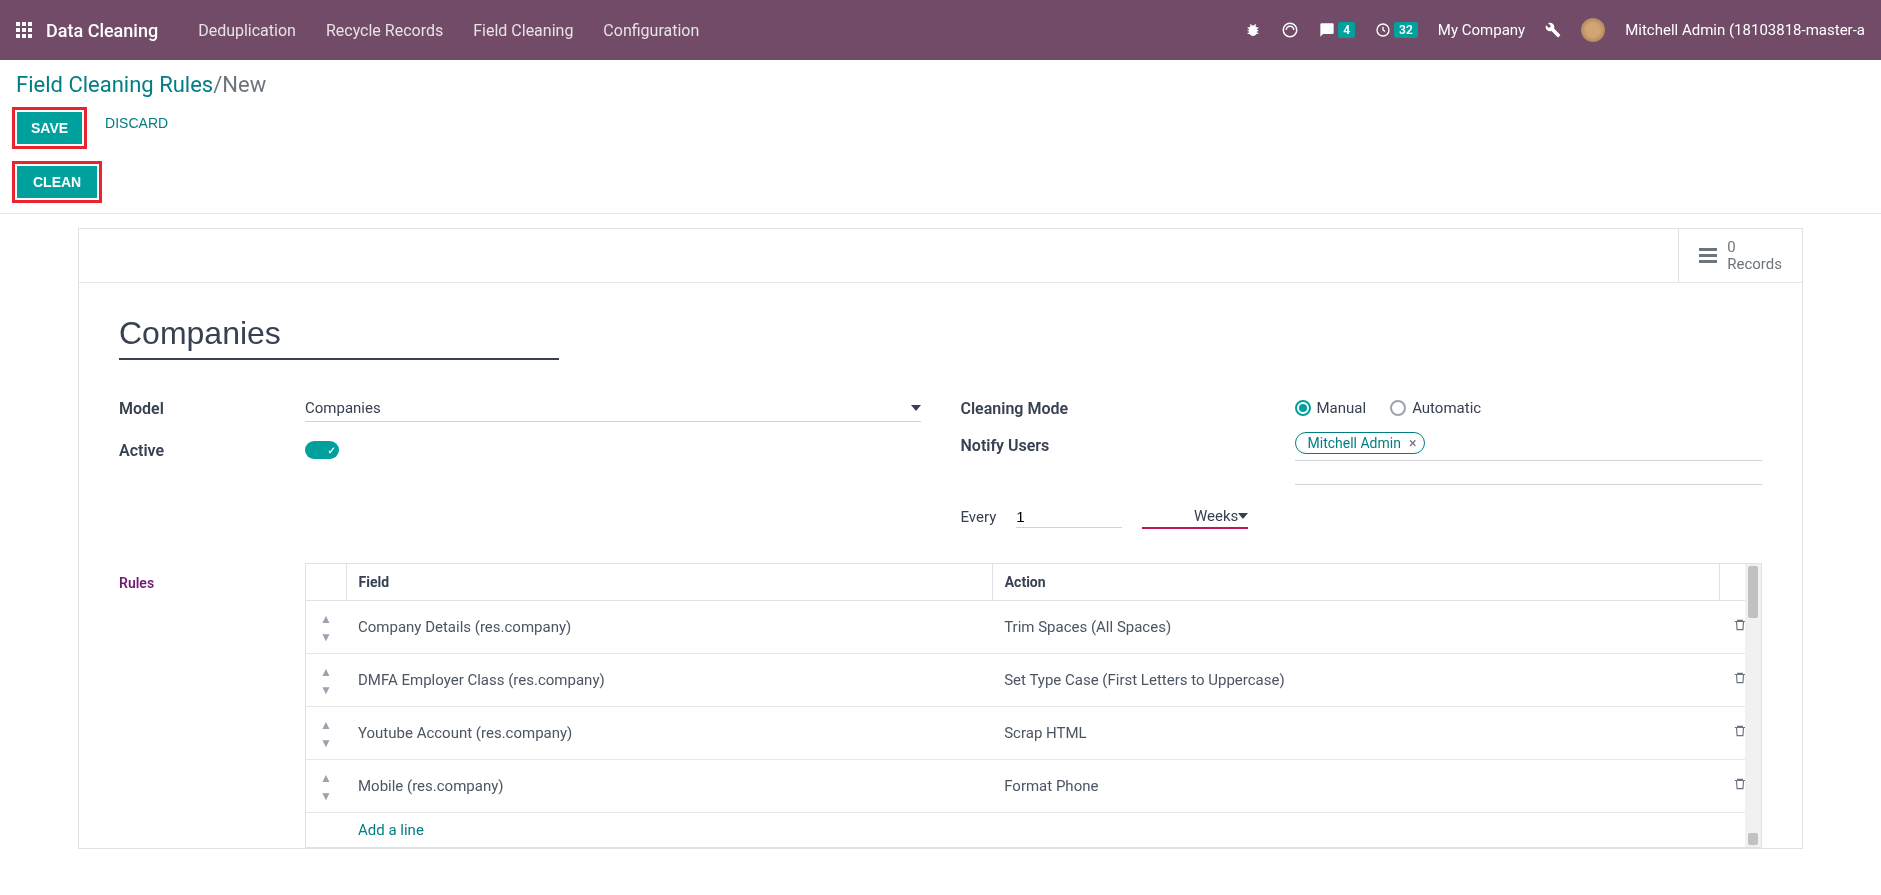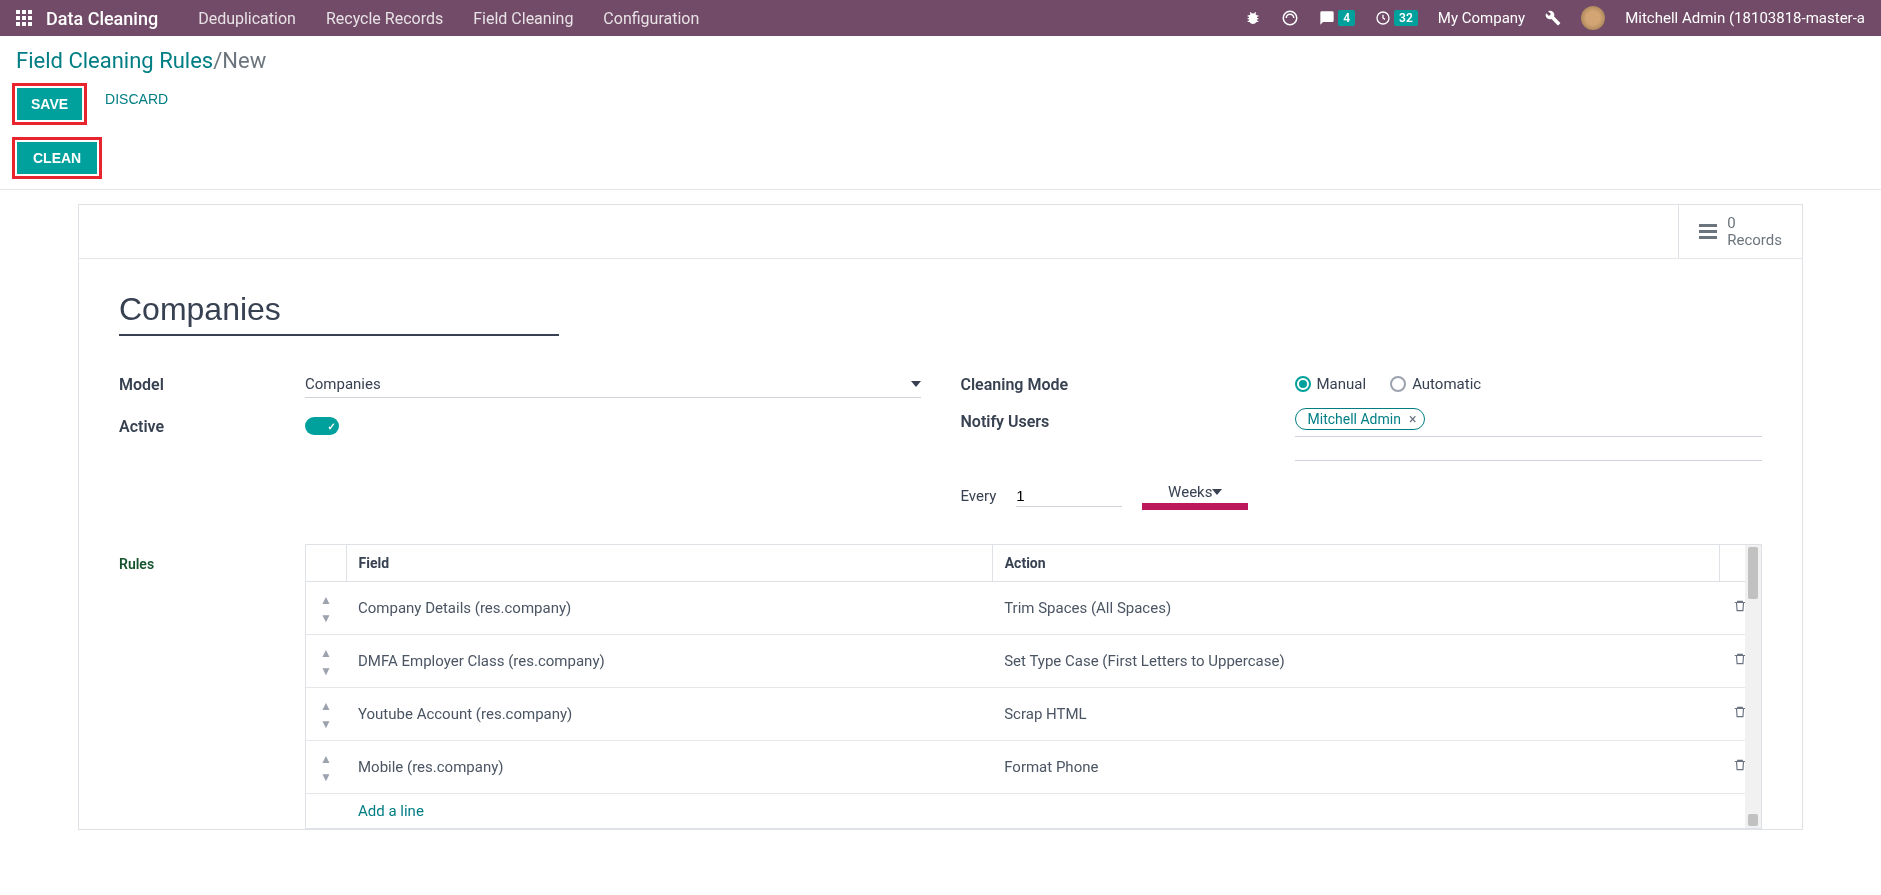--- a/index.html
+++ b/index.html
@@ -1,19 +1,19 @@
 <!DOCTYPE html>
 <html><head>
 <meta charset="utf-8">
 <style>
 * { box-sizing: border-box; margin: 0; padding: 0; }
 body { font-family: -apple-system, BlinkMacSystemFont, "Segoe UI", Roboto, Helvetica, Arial, sans-serif; background: #fff; color: #374151; width: 1881px; }
 
 
-.navbar { background: #714B67; height: 36px; display: flex; align-items: center; padding: 1px 16px; color: #fff; }
+.navbar { background: #714B67; height: 60px; display: flex; align-items: center; padding: 1px 16px; color: #fff; }
 .nav-left { display: flex; align-items: center; gap: 10px; }
 .apps-icon { display: grid; grid-template-columns: repeat(3, 4px); grid-template-rows: repeat(3, 4px); gap: 2px; }
 .apps-icon span { background: #fff; width: 4px; height: 4px; }
 .brand { font-size: 18px; font-weight: 500; margin-right: 30px; margin-left: 4px; }
 .nav-menu { display: flex; gap: 30px; }
 .nav-link { font-size: 16px; color: #e8e2e6; cursor: pointer; }
 .nav-right { margin-left: auto; display: flex; align-items: center; gap: 20px; font-size: 15px; }
 .nav-icon { position: relative; display: inline-flex; align-items: center; }
 .badge { background: #00A09D; color: #fff; font-size: 12px; padding: 1px 5px; border-radius: 2px; margin-left: 3px; font-weight: 600; }
 .avatar { width: 24px; height: 24px; border-radius: 50%; background: radial-gradient(circle,#d4a574 40%,#8b6f47 100%); display: inline-block; }
@@ -65,25 +65,25 @@
 .radio-dot.checked::after { content: ""; width: 8px; height: 8px; background: #00A09D; border-radius: 50%; }
 .radio-dot.unchecked { border-color: #9ca3af; }
 
 .tag { display: inline-flex; align-items: center; gap: 8px; border: 1px solid #017E84; color: #017E84; border-radius: 14px; padding: 2px 8px 2px 12px; font-size: 14px; }
 .tag-x { cursor: pointer; font-size: 14px; color: #6b7280; }
 .tag-row { border-bottom: 1px solid #cfd4da; padding-bottom: 6px; width: 100%; }
 .spacer-line { border-bottom: 1px solid #cfd4da; height: 22px; width: 100%; }
 
 .interval-row { display: flex; align-items: center; gap: 20px; margin-top: 20px; font-size: 15px; }
 .num-input { border: none; border-bottom: 1px solid #cfd4da; width: 106px; padding: 2px 0; font-size: 15px; background: transparent; }
-.unit-select { border: none; border-bottom: 7px solid #be185d; width: 106px; padding: 2px 0; font-size: 15px; display: flex; justify-content: center; align-items: center; cursor: pointer; }
+.unit-select { border: none; border-bottom: 2px solid #be185d; width: 106px; padding: 2px 0; font-size: 15px; display: flex; justify-content: flex-end; align-items: center; cursor: pointer; }
 
 
 .rules-section { display: flex; margin-top: 34px; gap: 0; }
-.rules-label { width: 186px; font-size: 14px; font-weight: 600; color: #14532d; padding-top: 12px; }
+.rules-label { width: 186px; font-size: 14px; font-weight: 600; color: #701a75; padding-top: 12px; }
 .rules-table { flex: 1; border: 1px solid #dee2e6; position: relative; }
 .rules-table table { width: 100%; border-collapse: collapse; }
 .rules-table th { text-align: left; font-size: 14px; font-weight: 700; padding: 10px 12px; border-bottom: 1px solid #dee2e6; border-left: 1px solid #dee2e6; }
 .rules-table th:first-child, .rules-table td:first-child { width: 40px; text-align: center; border-left: none; }
 .rules-table td { font-size: 15px; color: #4b5563; padding: 8px 12px; border-top: 1px solid #e5e7eb; }
 .rules-table td:last-child, .rules-table th:last-child { width: 42px; text-align: center; }
 .handle { color: #9ca3af; cursor: grab; font-size: 12px; line-height: 1; }
 .trash { color: #6b7280; cursor: pointer; }
 .add-line { color: #017E84; cursor: pointer; }
 .scrollbar { position: absolute; right: 0; top: 0; bottom: 0; width: 16px; background: #f1f1f1; }

